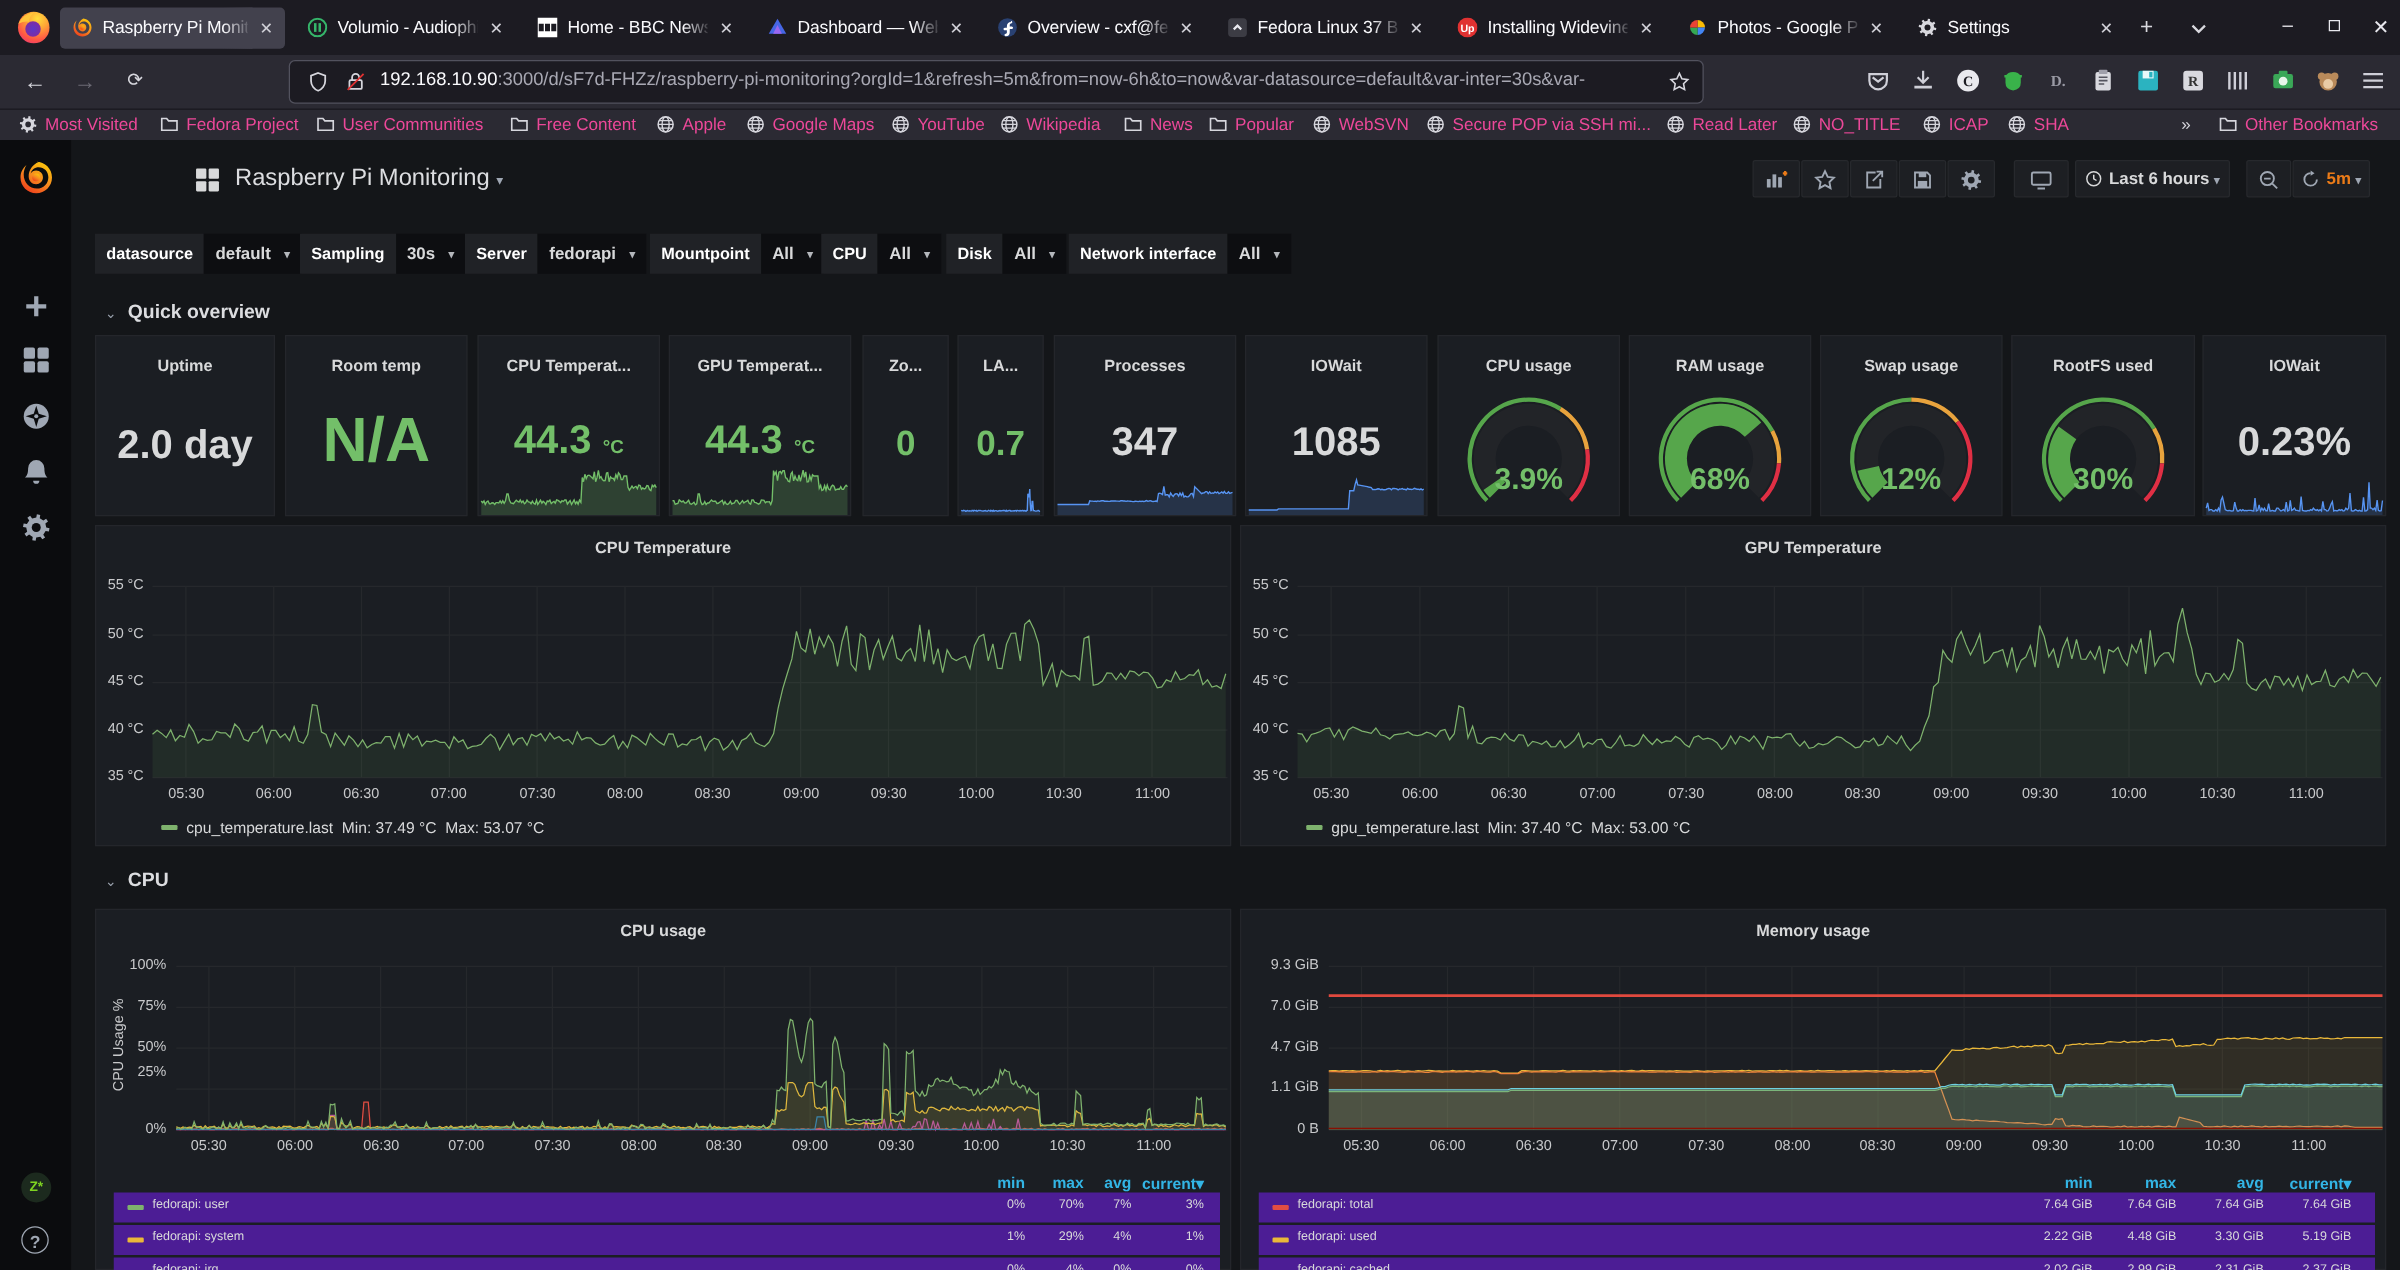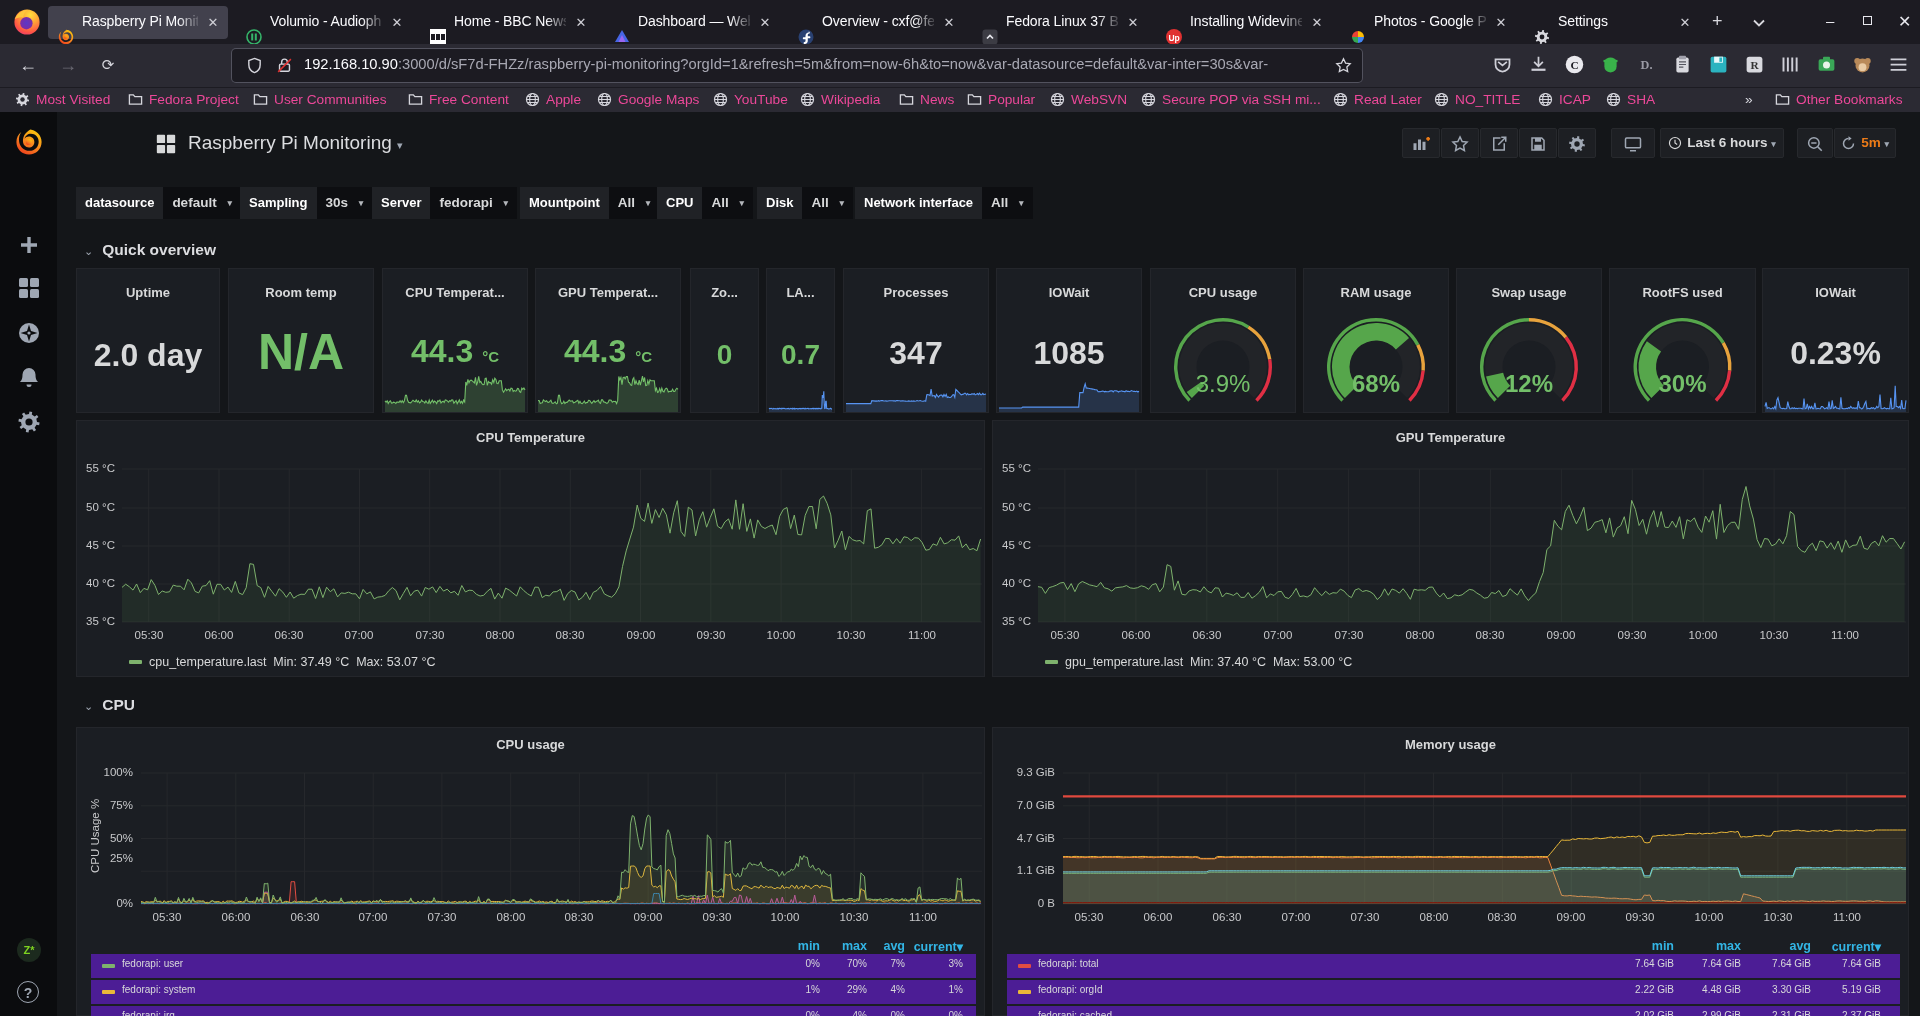--- a/index.html
+++ b/index.html
@@ -1,20 +1,20 @@
 <!DOCTYPE html>
 <html><head><meta charset="utf-8"><style>
 *{margin:0;padding:0;box-sizing:border-box}
 html,body{width:1920px;height:1016px;overflow:hidden;background:#111317;
 font-family:"Liberation Sans",sans-serif;}
 .abs{position:absolute}
 
 #tabbar{position:absolute;left:0;top:0;width:1920px;height:44px;background:#1c1b22;}
 .tab{position:absolute;top:6px;height:33px;border-radius:4px;color:#fbfbfe;font-size:14px;letter-spacing:-0.1px;}
-.tab .fav{position:absolute;left:10px;top:23px;width:26px;height:16px}
+.tab .fav{position:absolute;left:10px;top:8px;width:26px;height:16px}
 .tab .ttl{position:absolute;left:34px;top:7px;right:30px;white-space:nowrap;overflow:hidden}
 .tab .cl{position:absolute;right:6px;top:8px;width:18px;height:18px;color:#cfcfd6;font-size:13px;text-align:center;line-height:18px}
 .fade{position:absolute;top:0;right:26px;width:24px;height:100%;}
 #navbar{position:absolute;left:0;top:44px;width:1920px;height:43px;background:#2b2a33;}
 .navbtn{position:absolute;top:5px;width:32px;height:32px;color:#d6d6dd;font-size:18px;text-align:center;line-height:32px;}
 #urlbar{position:absolute;left:232px;top:49px;width:1130px;height:33px;background:#1c1b22;border-radius:4px;box-shadow:0 0 0 1px #52525e;}
 #urlbar .txt{position:absolute;left:72px;top:7px;font-size:14.7px;color:#fbfbfe;white-space:nowrap;overflow:hidden;right:36px}
 #urlbar .txt span{color:#a8a8b3}
 #bookmarks{position:absolute;left:0;top:87px;width:1920px;height:25px;background:#2b2a33;border-top:1px solid #1c1b22;}
 .bm{position:absolute;top:0px;height:24px;color:#ec4899;font-size:13.7px;line-height:24px;white-space:nowrap}
@@ -472,21 +472,21 @@
       </div>
       <div class="panel" style="left:1093px;top:156px;width:146px;height:145px">
         <div class="ptitle" style="top:16px">CPU usage</div>
         <svg class="abs" style="left:0;top:36px" width="144" height="105">
           <path d="M37.35 96.65A49 49 0 0 1 98.26 20.63L96.43 23.50A45.6 45.6 0 0 0 39.76 94.24Z" fill="#56a64b"></path>
           <path d="M98.26 20.63A49 49 0 0 1 120.40 54.33L117.04 54.87A45.6 45.6 0 0 0 96.43 23.50Z" fill="#e8a33d"></path>
           <path d="M120.40 54.33A49 49 0 0 1 106.65 96.65L104.24 94.24A45.6 45.6 0 0 0 117.04 54.87Z" fill="#e02f44"></path>
           <path d="M40.89 93.11A44 44 0 1 1 103.11 93.11L90.74 80.74A26.5 26.5 0 1 0 53.26 80.74Z" fill="#222428"></path>
           <path d="M40.89 93.11A44 44 0 0 1 35.73 86.90L50.15 77.00A26.5 26.5 0 0 0 53.26 80.74Z" fill="#56a64b"></path>
         </svg>
-        <div class="bigval green" style="top:101px;font-size:24px;font-weight:400;text-align:center;">3.9%</div>
+        <div class="bigval green" style="top:101px;font-size:24px;font-weight:700;text-align:center;">3.9%</div>
       </div>
       <div class="panel" style="left:1246px;top:156px;width:146px;height:145px">
         <div class="ptitle" style="top:16px">RAM usage</div>
         <svg class="abs" style="left:0;top:36px" width="144" height="105">
           <path d="M37.35 96.65A49 49 0 1 1 115.30 39.07L112.30 40.66A45.6 45.6 0 1 0 39.76 94.24Z" fill="#56a64b"></path>
           <path d="M115.30 39.07A49 49 0 0 1 120.85 65.84L117.46 65.58A45.6 45.6 0 0 0 112.30 40.66Z" fill="#e8a33d"></path>
           <path d="M120.85 65.84A49 49 0 0 1 106.65 96.65L104.24 94.24A45.6 45.6 0 0 0 117.46 65.58Z" fill="#e02f44"></path>
           <path d="M40.89 93.11A44 44 0 1 1 103.11 93.11L90.74 80.74A26.5 26.5 0 1 0 53.26 80.74Z" fill="#222428"></path>
           <path d="M40.89 93.11A44 44 0 1 1 105.00 32.90L91.88 44.48A26.5 26.5 0 1 0 53.26 80.74Z" fill="#56a64b"></path>
         </svg>
@@ -739,21 +739,21 @@
         <div class="lgdrow" style="left:14px;right:8px;top:226px">
           <span class="sw" style="background:#e24d42"></span>
           <span class="nm">fedorapi: total</span>
           <div class="lgdval" style="left:597px">7.64 GiB</div>
           <div class="lgdval" style="left:664px">7.64 GiB</div>
           <div class="lgdval" style="left:734px">7.64 GiB</div>
           <div class="lgdval" style="left:804px">7.64 GiB</div>
         </div>
         <div class="lgdrow" style="left:14px;right:8px;top:252px">
           <span class="sw" style="background:#eab839"></span>
-          <span class="nm">fedorapi: orgId</span>
+          <span class="nm">fedorapi: used</span>
           <div class="lgdval" style="left:597px">2.22 GiB</div>
           <div class="lgdval" style="left:664px">4.48 GiB</div>
           <div class="lgdval" style="left:734px">3.30 GiB</div>
           <div class="lgdval" style="left:804px">5.19 GiB</div>
         </div>
         <div class="lgdrow" style="left:14px;right:8px;top:278px">
           <span class="nm">fedorapi: cached</span>
           <div class="lgdval" style="left:597px">2.02 GiB</div>
           <div class="lgdval" style="left:664px">2.99 GiB</div>
           <div class="lgdval" style="left:734px">2.31 GiB</div>

